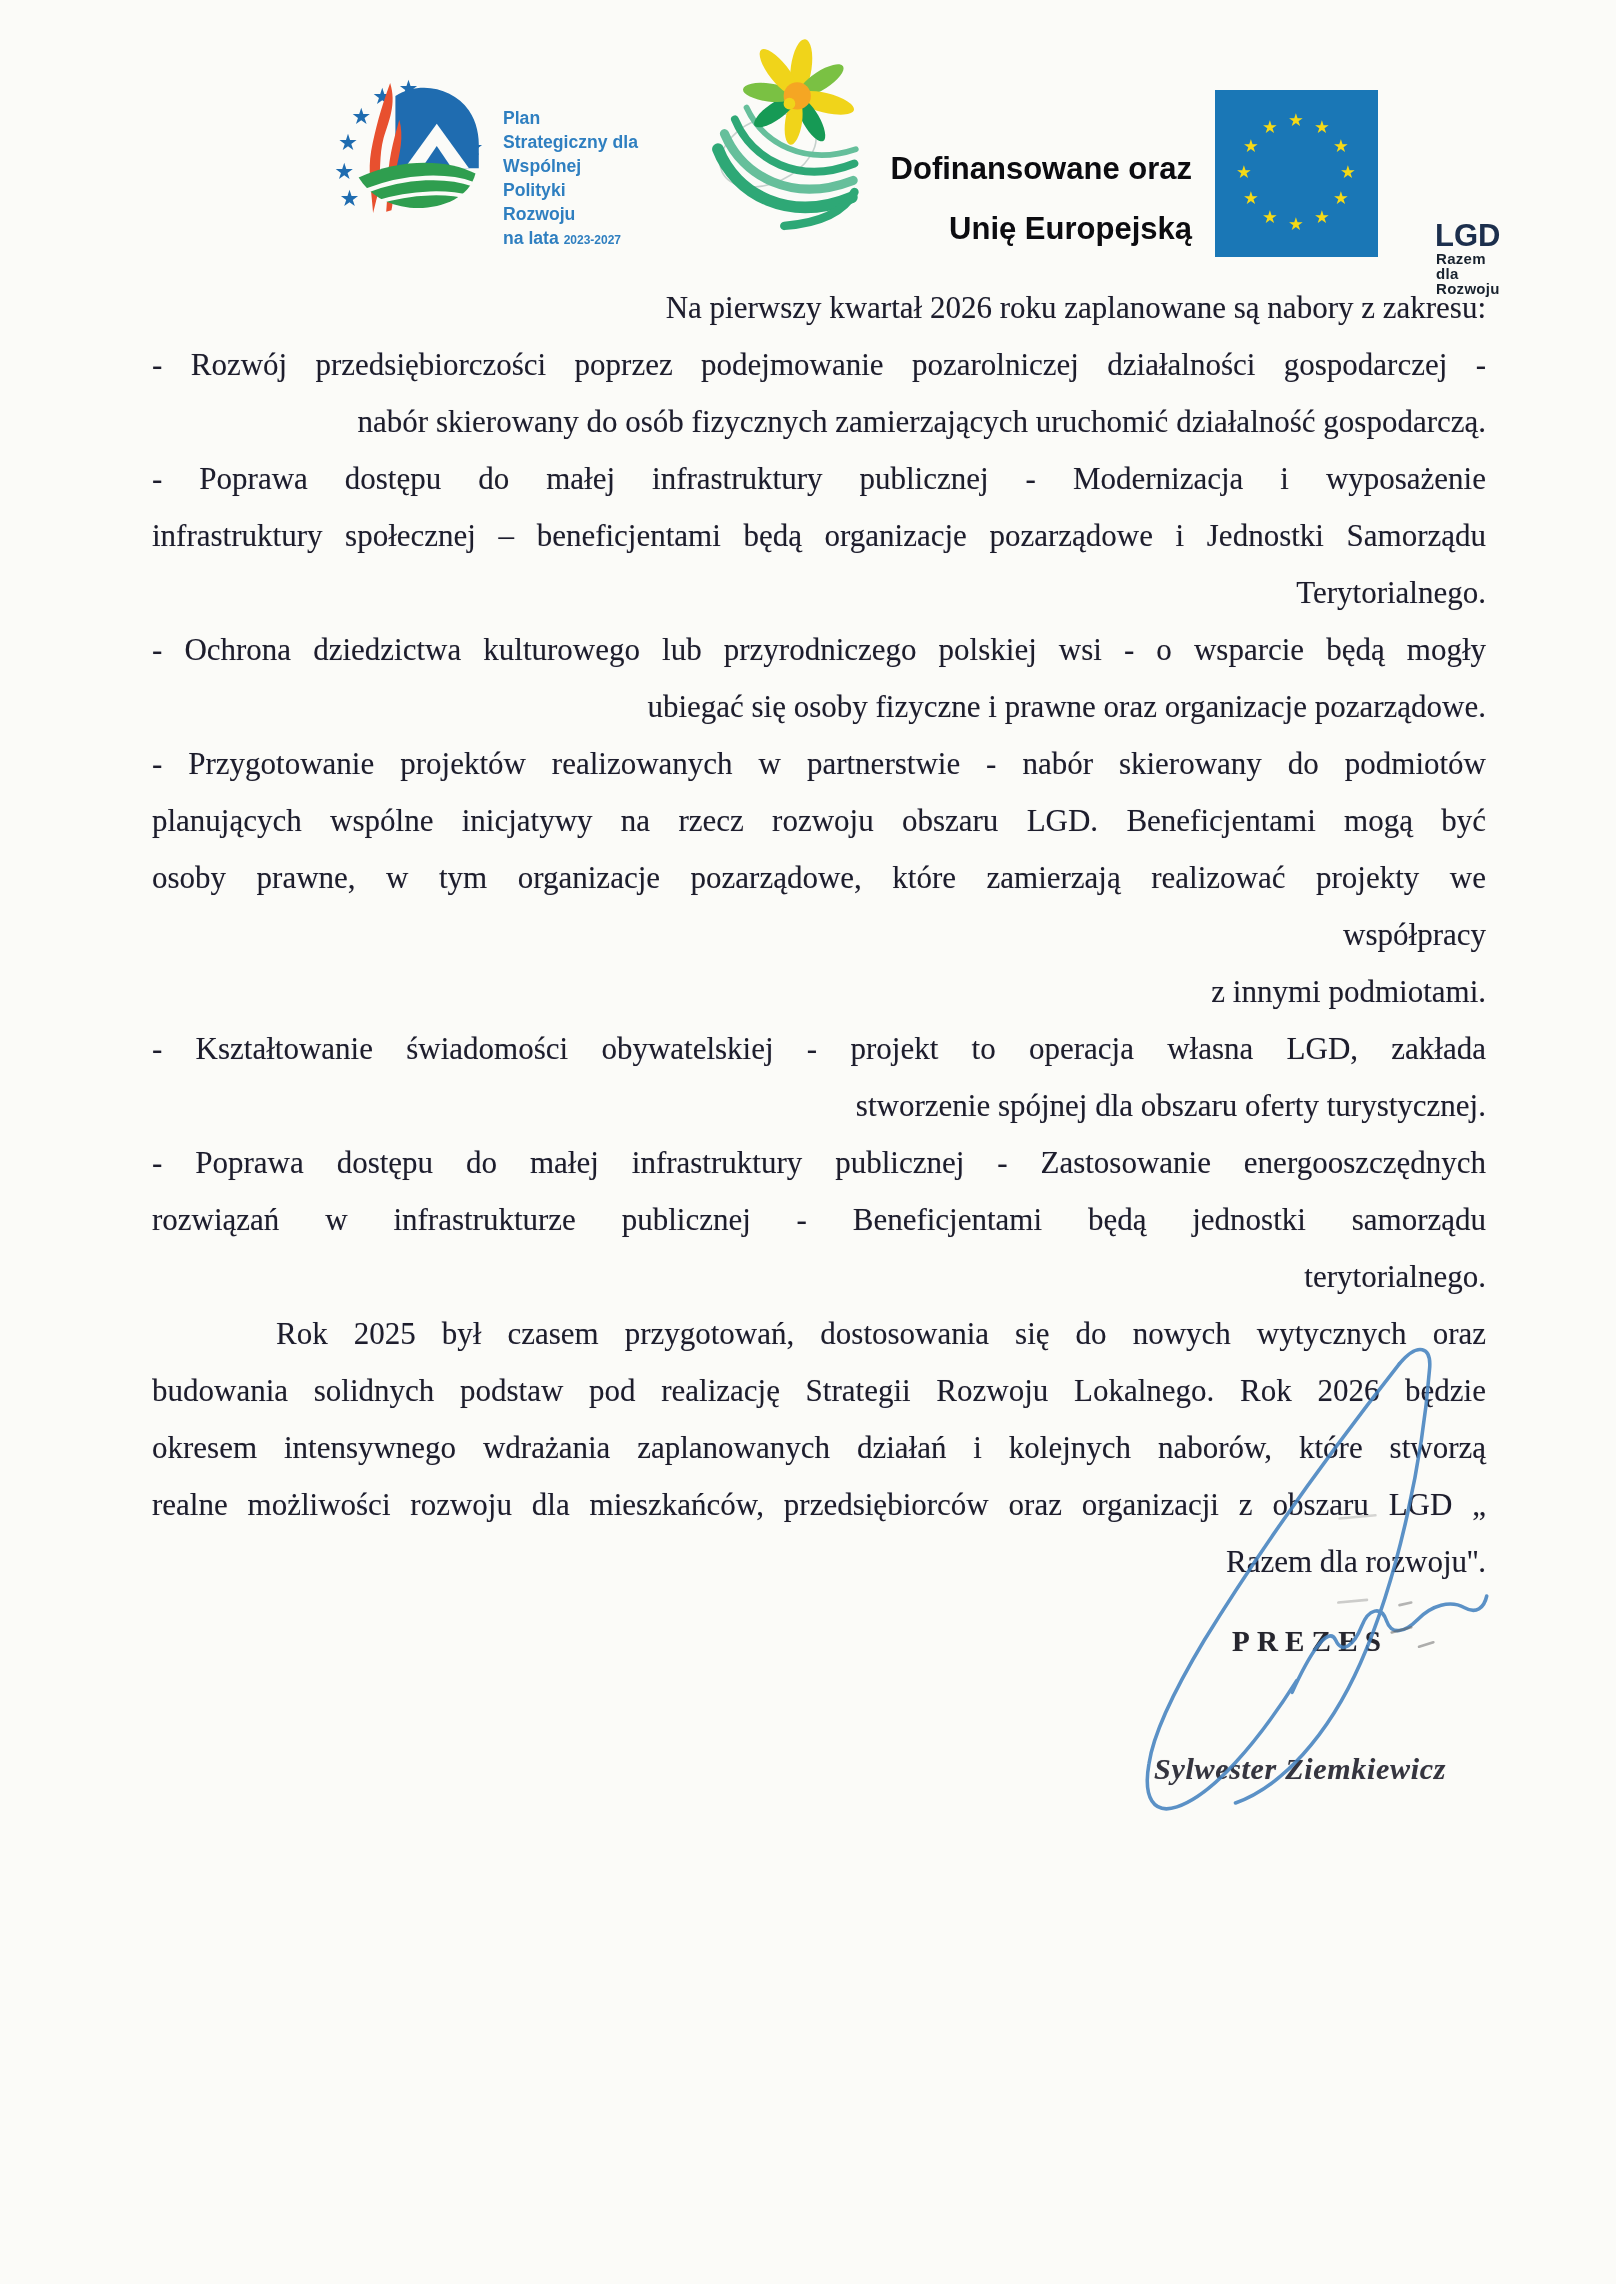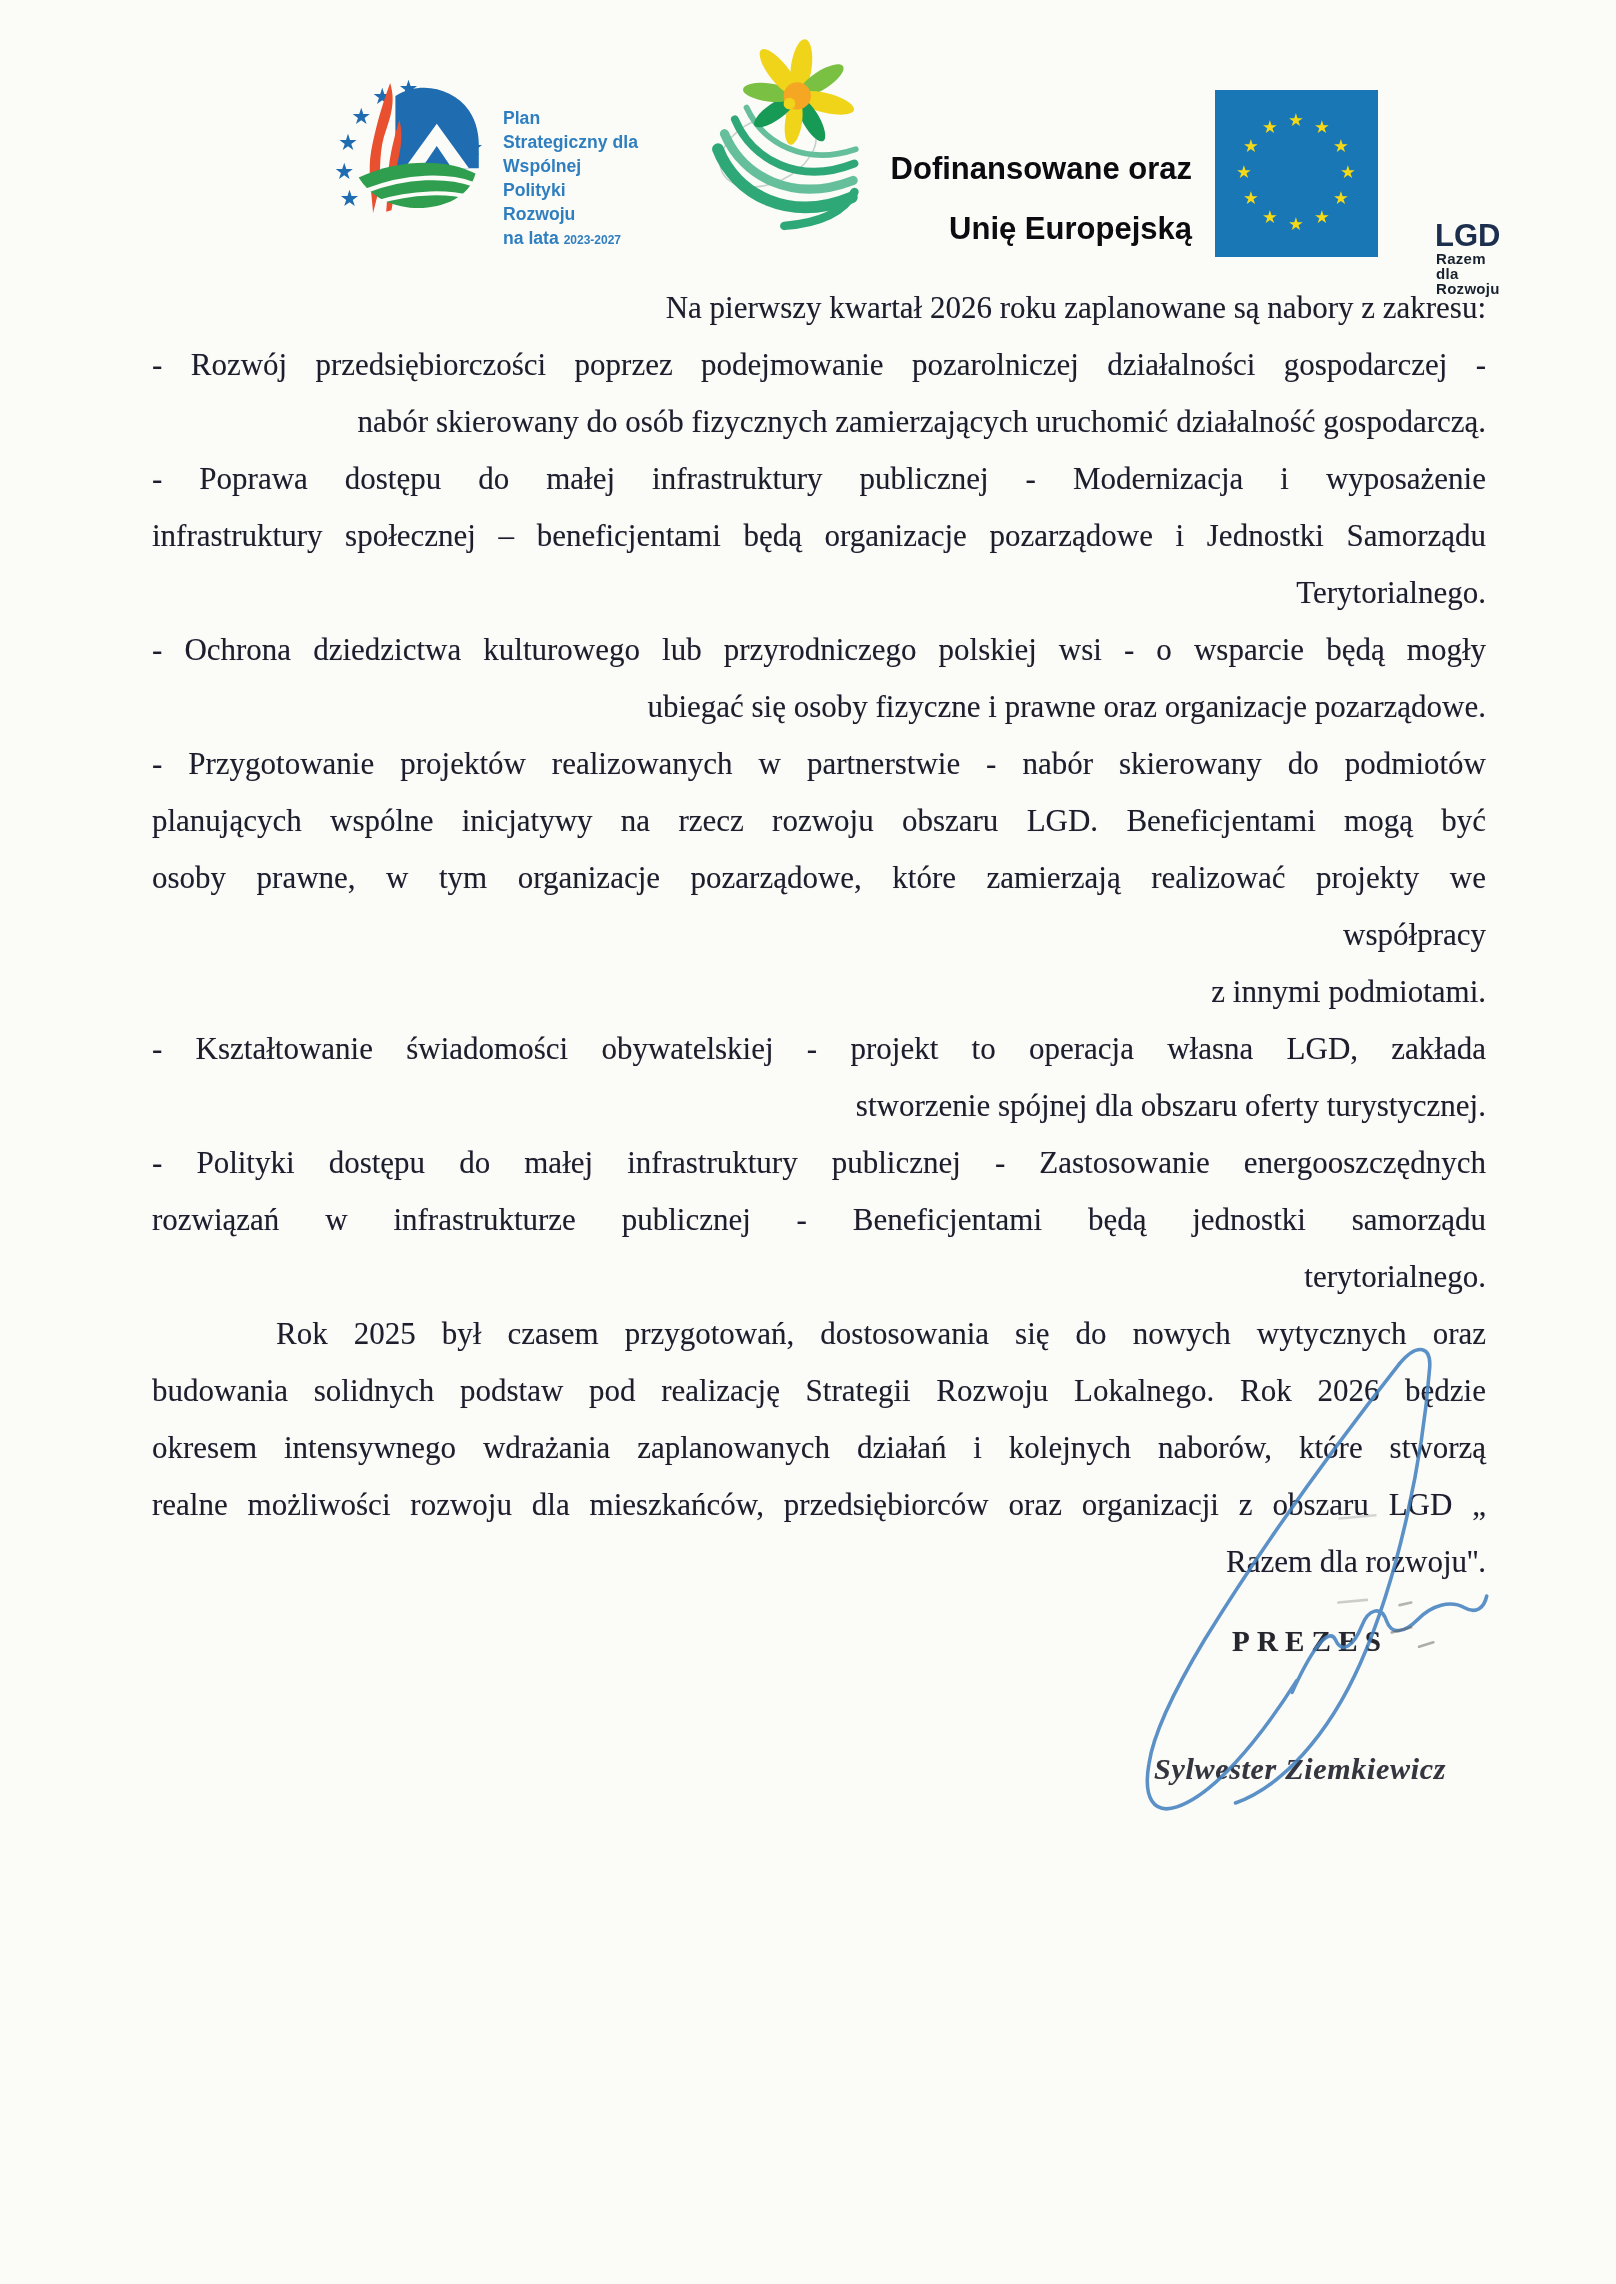--- a/index.html
+++ b/index.html
@@ -169,21 +169,21 @@
       <div class="line">Terytorialnego.</div>
       <div class="line j">- Ochrona dziedzictwa kulturowego lub przyrodniczego polskiej wsi - o wsparcie będą mogły</div>
       <div class="line">ubiegać  się osoby fizyczne i prawne oraz organizacje pozarządowe.</div>
       <div class="line j">- Przygotowanie projektów realizowanych w partnerstwie - nabór skierowany do podmiotów</div>
       <div class="line j">planujących wspólne inicjatywy na rzecz rozwoju obszaru LGD. Beneficjentami mogą być</div>
       <div class="line j">osoby prawne, w tym organizacje pozarządowe, które zamierzają realizować projekty we</div>
       <div class="line">współpracy</div>
       <div class="line">z innymi podmiotami.</div>
       <div class="line j">- Kształtowanie świadomości obywatelskiej - projekt to operacja własna LGD, zakłada</div>
       <div class="line">stworzenie spójnej dla obszaru oferty turystycznej.</div>
-      <div class="line j">- Polityki dostępu do małej infrastruktury publicznej - Zastosowanie energooszczędnych</div>
+      <div class="line j">- Poprawa dostępu do małej infrastruktury publicznej - Zastosowanie energooszczędnych</div>
       <div class="line j">rozwiązań w infrastrukturze publicznej - Beneficjentami będą jednostki samorządu</div>
       <div class="line">terytorialnego.</div>
       <div class="line j ind">Rok 2025 był czasem przygotowań, dostosowania się do nowych wytycznych oraz</div>
       <div class="line j">budowania solidnych podstaw pod realizację Strategii Rozwoju Lokalnego. Rok 2026 będzie</div>
       <div class="line j">okresem intensywnego wdrażania zaplanowanych działań i kolejnych naborów, które stworzą</div>
       <div class="line j">realne możliwości rozwoju dla mieszkańców, przedsiębiorców oraz organizacji z obszaru LGD „</div>
       <div class="line">Razem dla rozwoju''.</div>
     </div>
 
   <div class="sig-title">PREZES</div>

